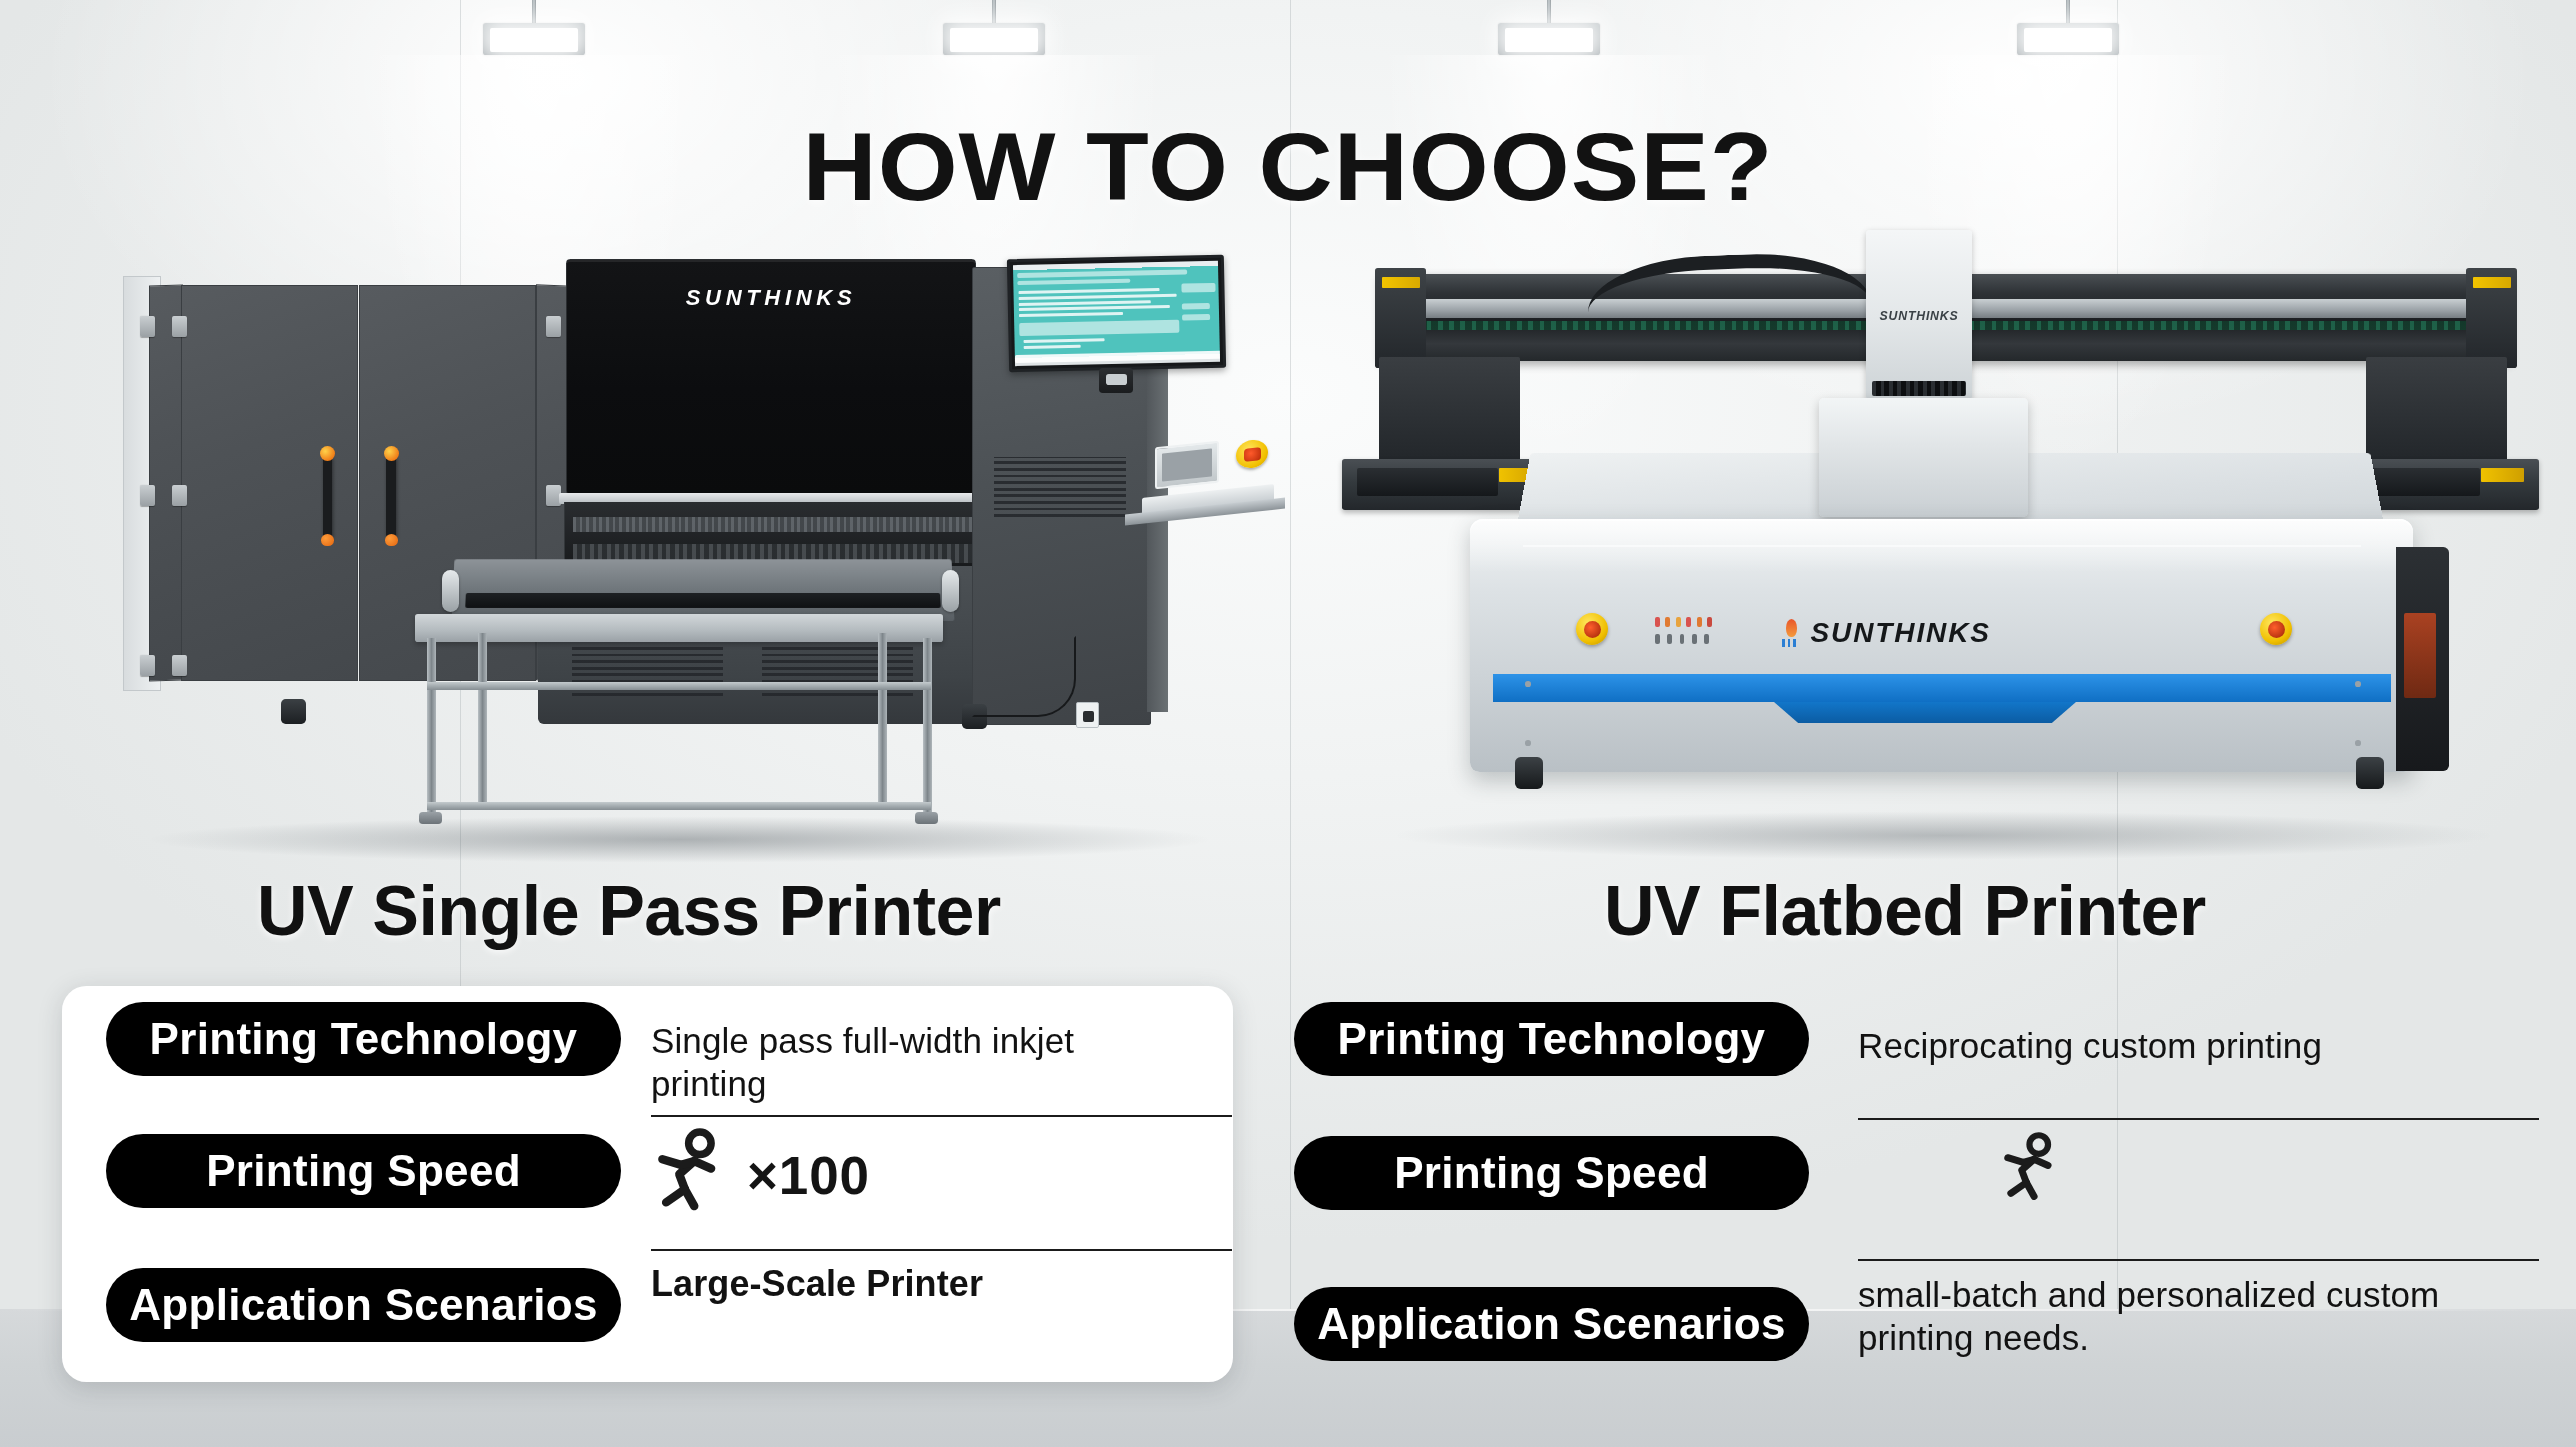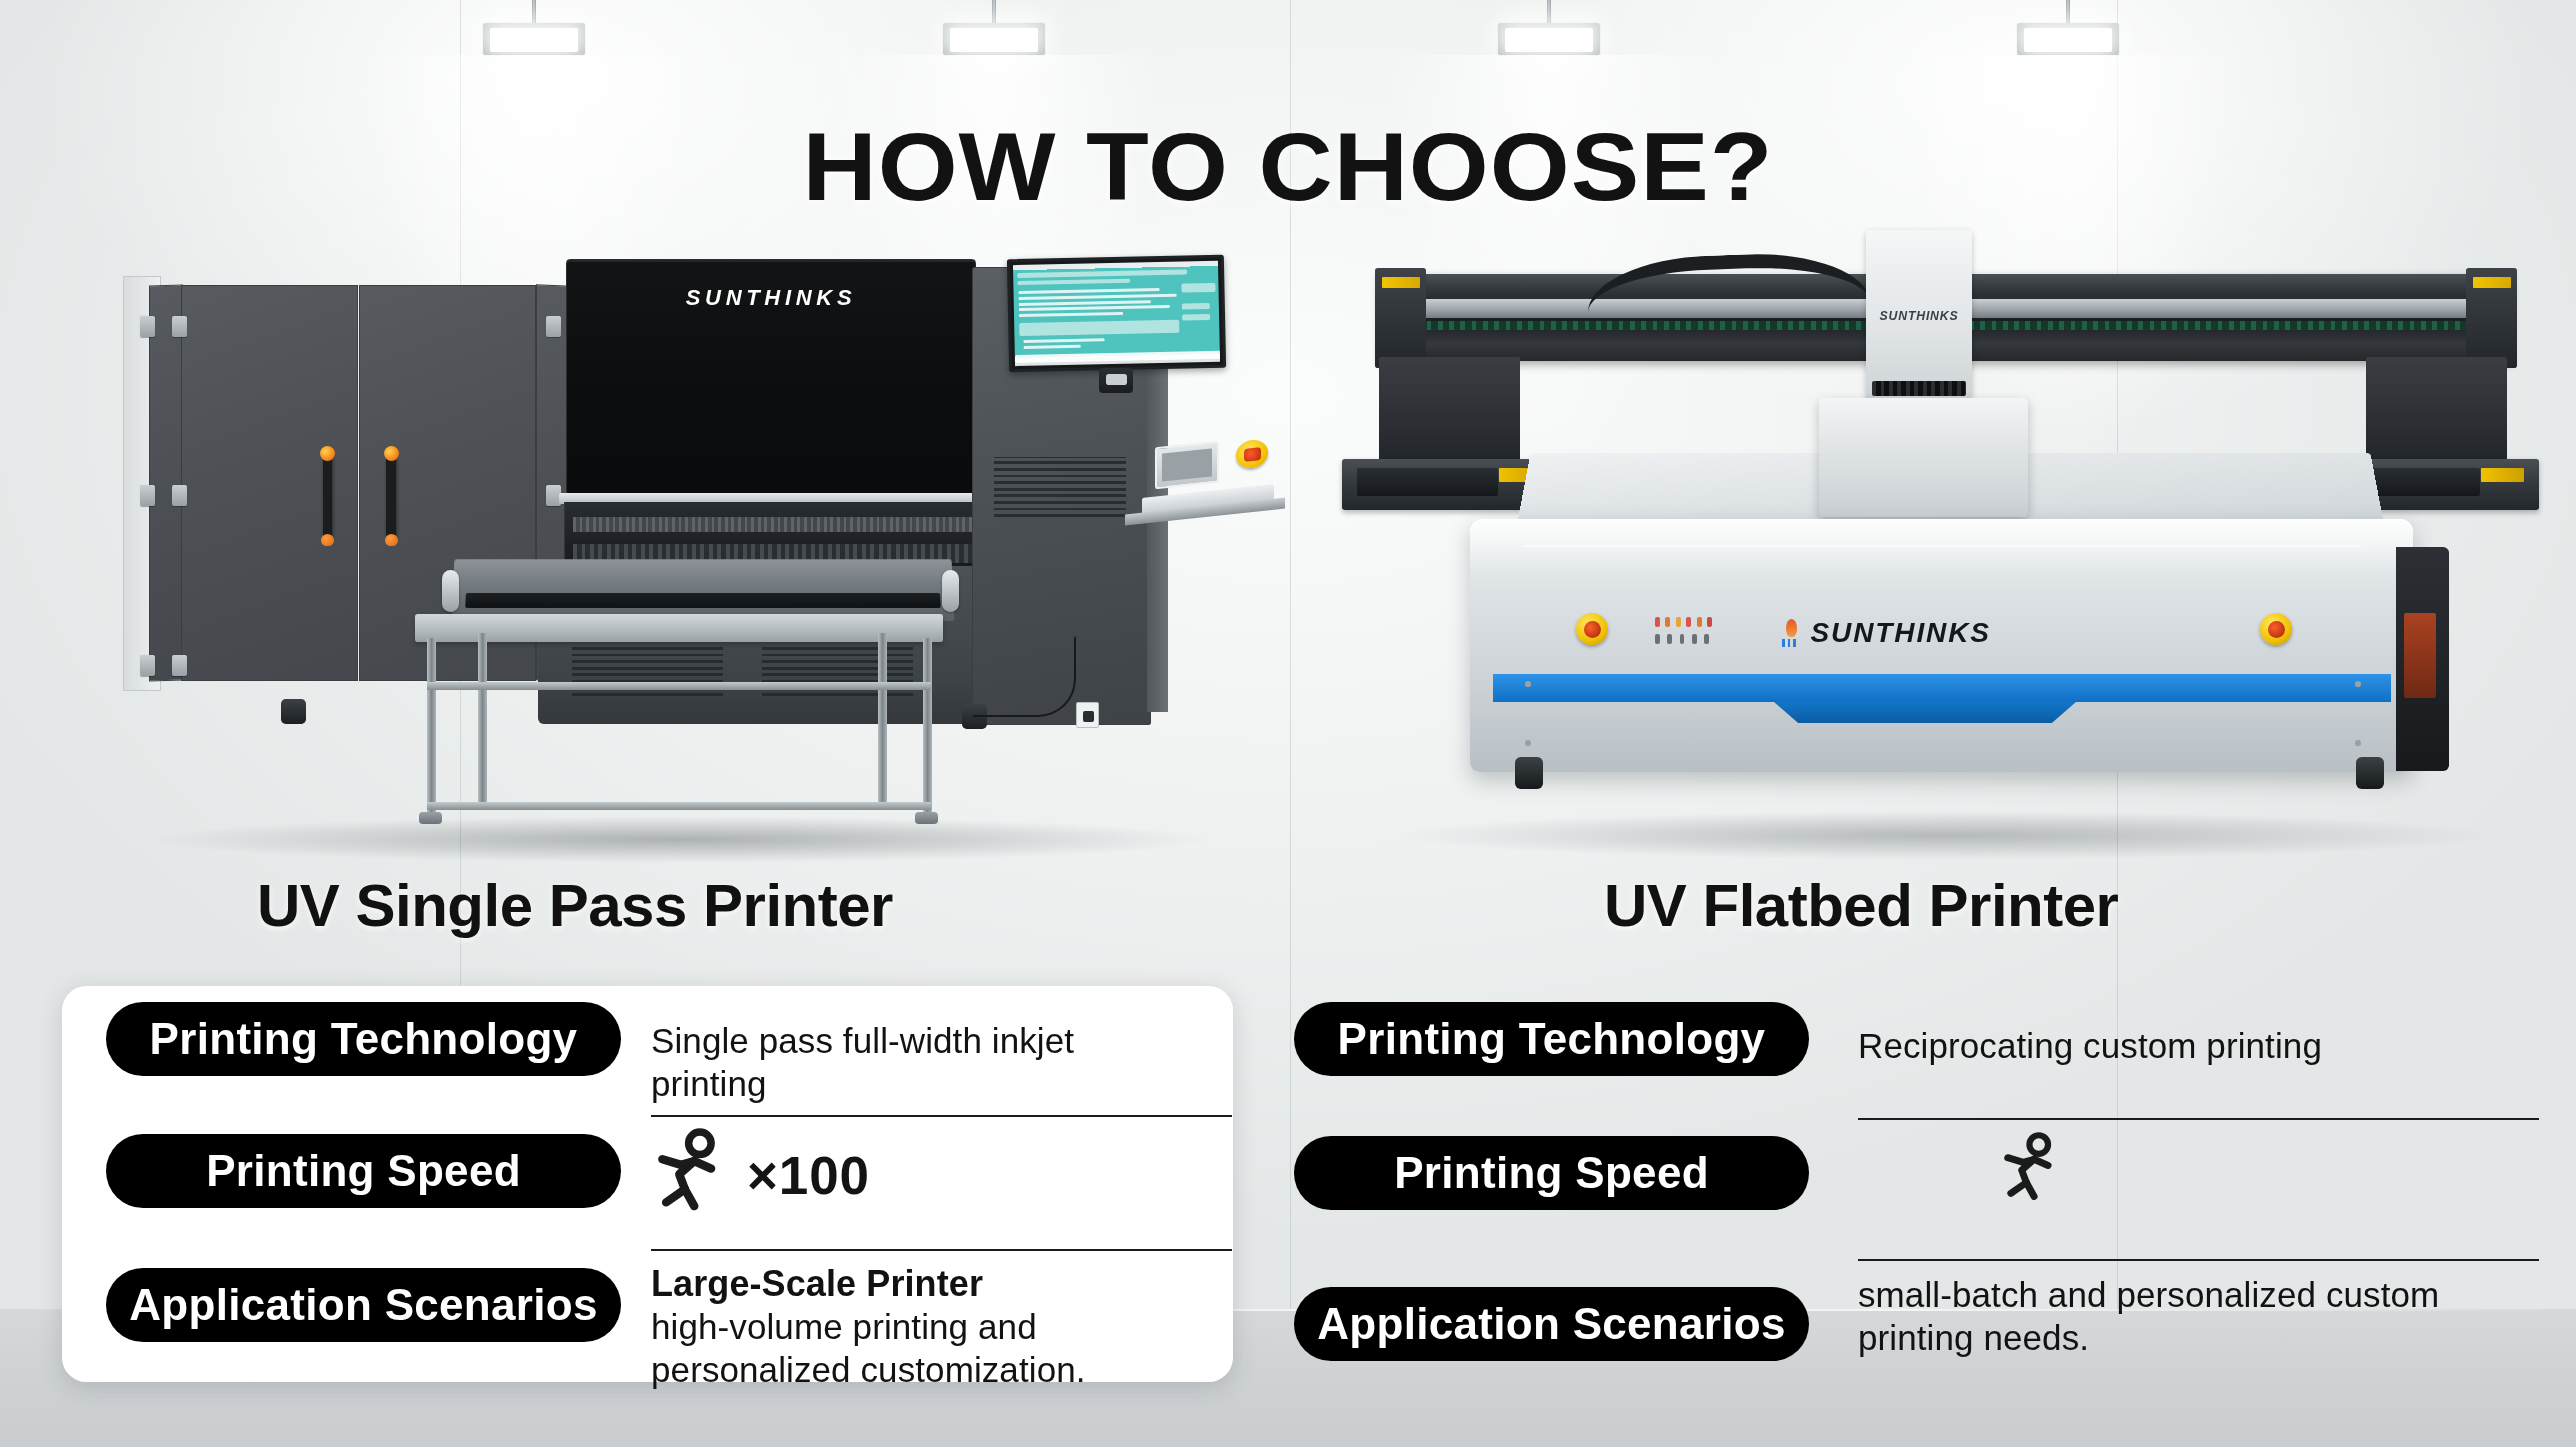--- a/index.html
+++ b/index.html
@@ -49,21 +49,21 @@
     position:absolute; left:0; top:111px; width:100%; text-align:center;
     font-family:"Liberation Sans Narrow","Liberation Sans",sans-serif;
     font-weight:900; font-size:97px; letter-spacing:0.9px; color:#121212;
     text-shadow:0 1.9px 9.4px rgba(255,255,255,.9);
     transform:scaleX(1.06); transform-origin:50% 50%;
   }
 
   
   .prod-title {
     position:absolute; font-family:"Liberation Sans Narrow","Liberation Sans",sans-serif;
-    font-weight:900; font-size:60px; color:#111; letter-spacing:-0.5px;
+    font-weight:900; font-size:70px; color:#111; letter-spacing:-0.5px;
     text-shadow:0 1.9px 7.5px rgba(255,255,255,.85); white-space:nowrap;
   }
   #title-left  { left:257px; top:871px; }
   #title-right { left:1604px; top:871px; }
 
   
   .spec-card {
     position:absolute; background:#fff; border-radius:24.5px;
     box-shadow:0 5.7px 24.5px rgba(40,50,56,.17);
   }
@@ -586,21 +586,20 @@
         </svg>
       </div>
       <div class="xmult" style="left:641px; top:143px;">×100</div>
     </div>
     <div class="divider" style="left:545px; top:247px; width:581px;"></div>
 
     <div class="spec-row">
       <div class="pill sz" style="left:0px; top:266px;">Application Scenarios</div>
       <div class="val" style="left:545px; top:260px; width:566px;">
         <span class="b">Large-Scale Printer</span>
-        <span>high-volume printing and personalized customization.</span>
       </div>
     </div>
   </div>
 
   <div class="spec-block" id="specs-right">
 
     <div class="spec-row">
       <div class="pill sz" style="left:0px; top:0px;">Printing Technology</div>
       <div class="val" style="left:564px; top:22.6px; width:585px;">Reciprocating custom printing</div>
     </div>

